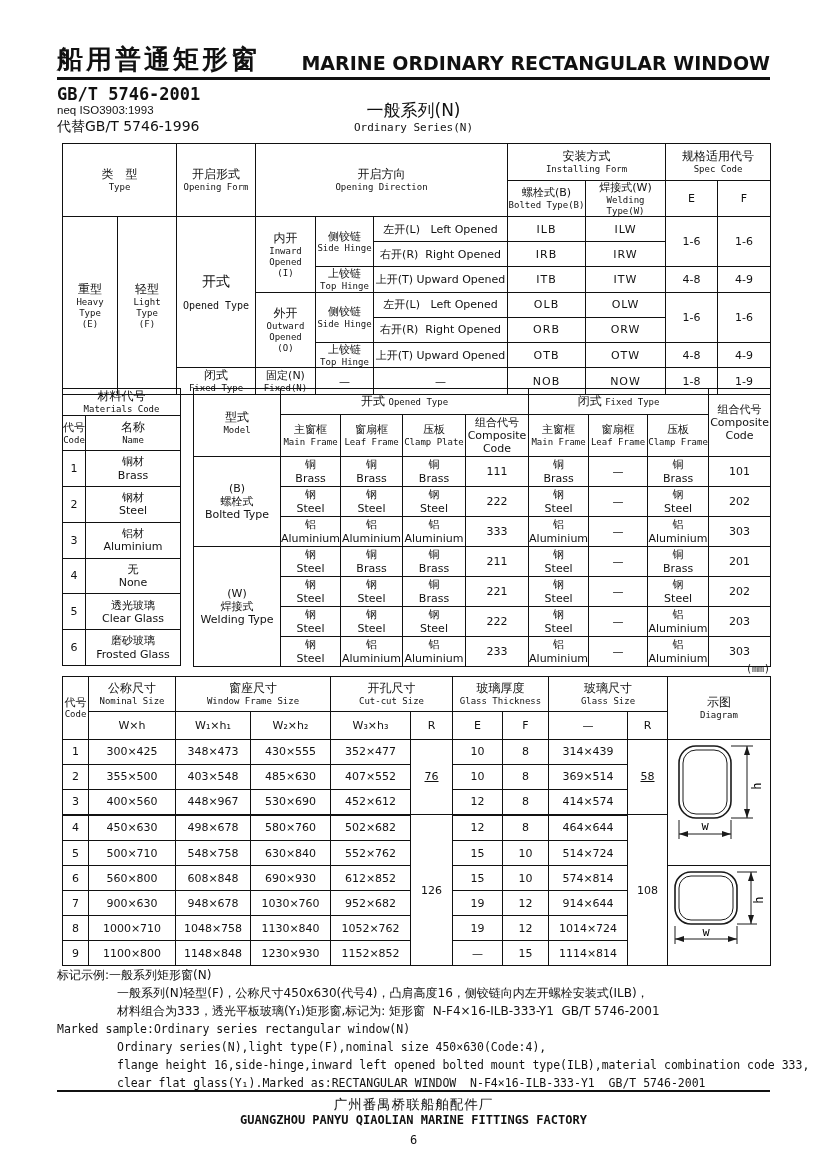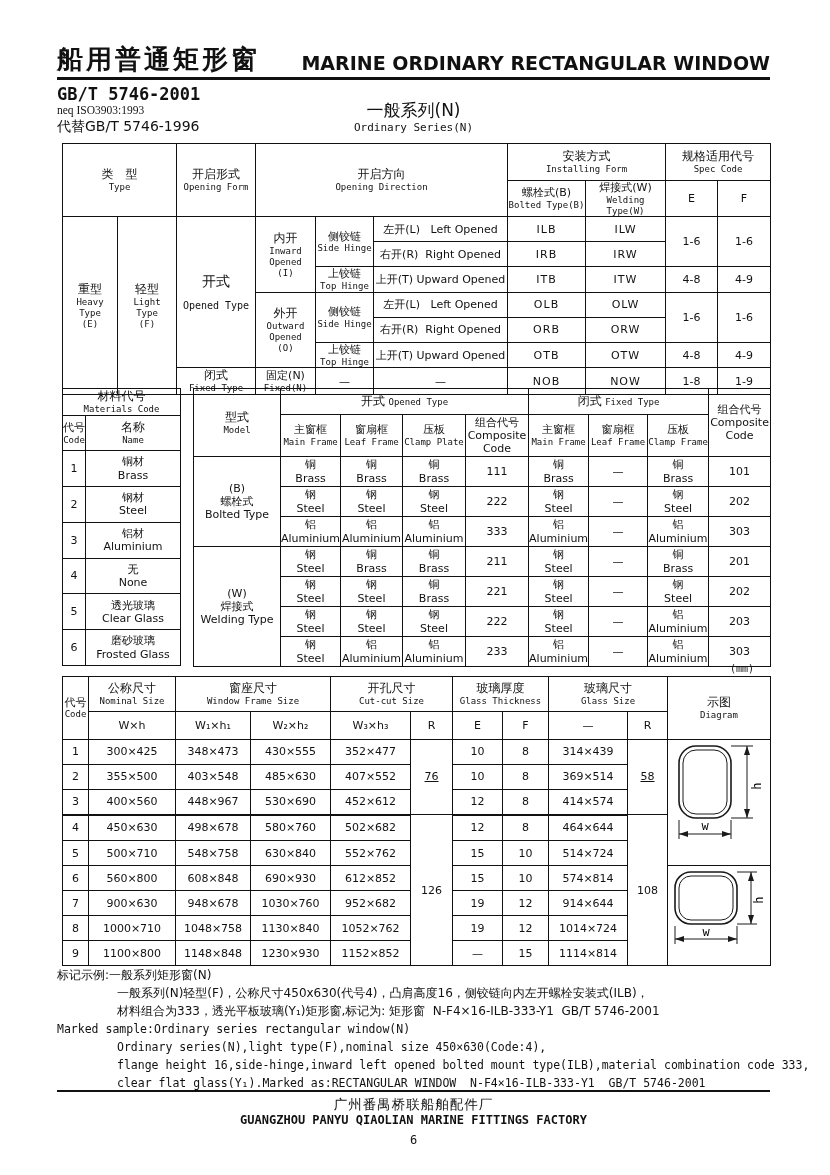--- a/index.html
+++ b/index.html
@@ -4,40 +4,40 @@
 <style>
   html,body{margin:0;padding:0;background:#e8e8e8;}
   .page{position:relative;width:830px;height:1175px;background:#ffffff;color:#111;
         font-family:"DejaVu Sans",sans-serif;overflow:hidden;}
   .abs{position:absolute;}
   
   .title-zh{left:57px;top:42px;font-size:26px;font-weight:bold;letter-spacing:3px;}
   .title-en{right:60px;top:52px;font-size:19px;font-weight:bold;letter-spacing:0px;}
   .title-rule{left:57px;top:77px;width:713px;height:3px;background:#111;}
   .std{left:57px;top:84px;font-size:17px;font-weight:bold;font-family:"DejaVu Sans Mono",monospace;}
-  .neq{left:57px;top:104px;font-size:11.5px;font-family:Liberation Serif, serif;}
+  .neq{left:57px;top:104px;font-size:11.5px;font-family:Liberation Sans, sans-serif;}
   .repl{left:57px;top:118px;font-size:14px;}
   .series-zh{left:57px;top:99px;width:713px;text-align:center;font-size:17px;}
   .series-en{left:57px;top:121px;width:713px;text-align:center;font-size:11px;font-family:"DejaVu Sans Mono",monospace;}
   
   table.t{border-collapse:collapse;table-layout:fixed;}
   table.t td{border:1px solid #111;text-align:center;vertical-align:middle;padding:0;overflow:hidden;
              font-size:11px;line-height:1.2;}
   .zh{display:block;font-size:12px;line-height:1.25;white-space:pre-line;}
   .en{display:block;font-size:9px;line-height:1.2;font-family:"DejaVu Sans Mono",monospace;white-space:pre-line;}
   .mix{white-space:pre-line;font-size:10.5px;line-height:1.25;}
   .num{font-size:13px;}
   .code{font-size:13px;letter-spacing:1px;}
   .dirc{text-align:left;padding-left:4px;white-space:pre;font-size:11px;}
   .gap{margin-top:10px;}
   
   .t1{left:62px;top:143px;width:708px;}
   .t2l{left:62px;top:388px;width:118px;height:278px;}
   .t2r{left:193px;top:388px;width:577px;height:278px;}
-  .mm{right:76px;top:663px;font-size:10px;font-family:"DejaVu Sans Mono",monospace;margin-left:11px;}
+  .mm{right:60px;top:663px;font-size:10px;font-family:"DejaVu Sans Mono",monospace;margin-left:11px;}
   .t3{left:62px;top:676px;width:708px;}
   .t3 td{font-size:13px;}
   .t3 td.hd{font-size:11px;}
   tr.ge td{border-bottom-width:2px;}
   td.ge{border-bottom-width:2px;text-decoration:underline;}
   
   .notes{left:57px;top:966px;width:713px;font-size:12px;line-height:18px;}
   .note-line{white-space:pre;}
   .note-en{font-family:"DejaVu Sans Mono",monospace;font-size:11.5px;}
   .ind{padding-left:60px;}

